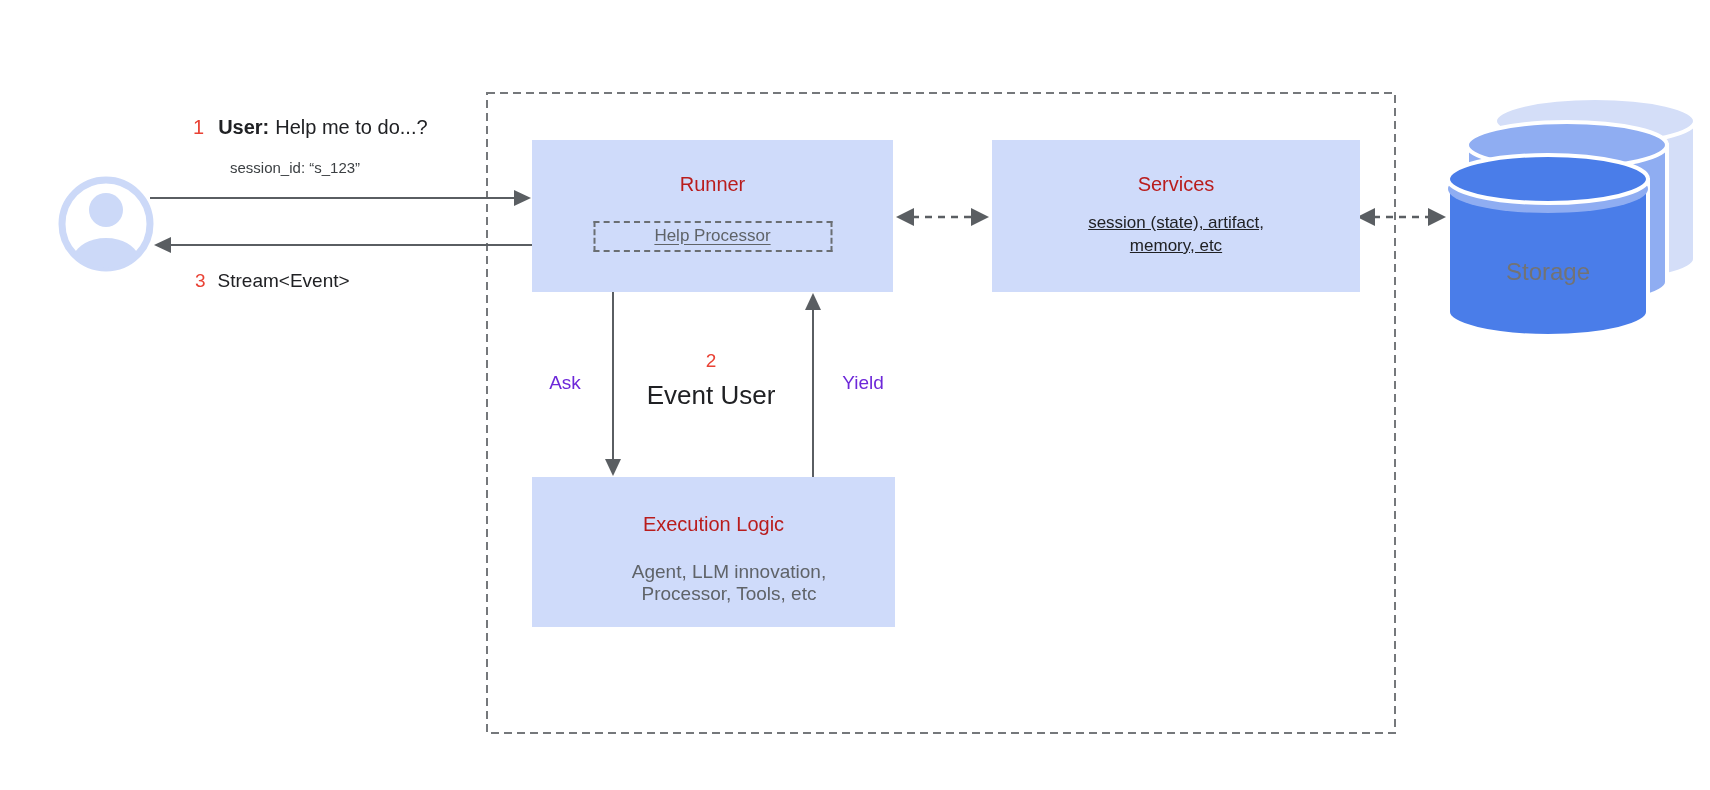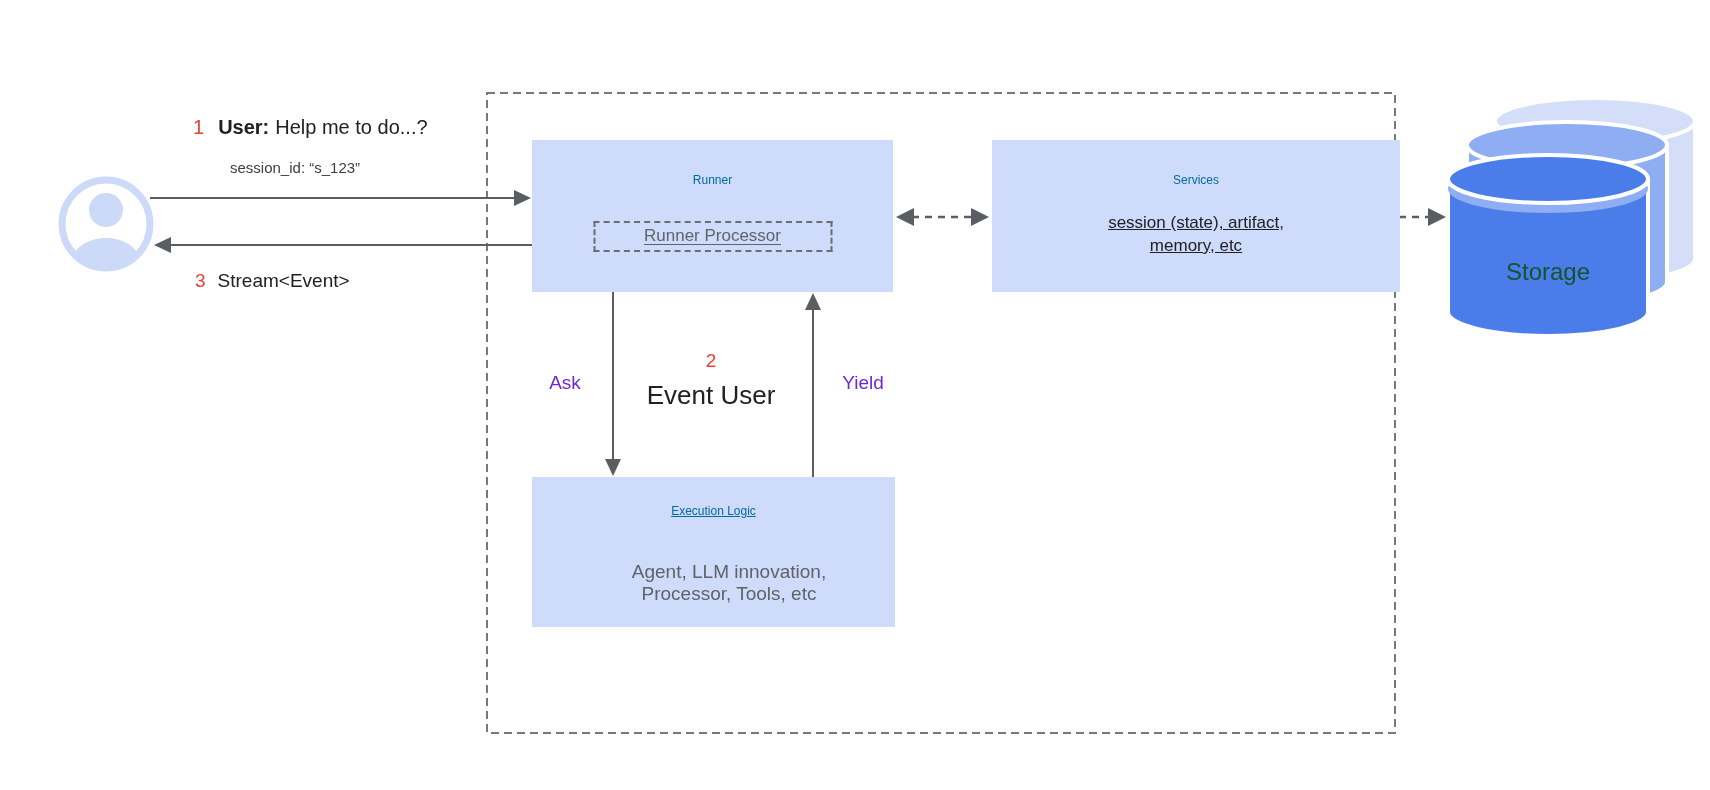--- a/index.html
+++ b/index.html
@@ -25,21 +25,21 @@
   .stream-line .step-num{margin-right:12px;}
 
   
   .box{
     position:absolute;
     background:#cfdbfa;
     text-align:center;
   }
   .box-title{
     position:absolute;left:0;right:0;
-    font-size:12px;color:#0369a1;
+    font-size:20px;color:#b91c1c;
   }
   .box-sub{
     position:absolute;left:0;right:0;
     font-size:17px;line-height:23px;color:#202124;
   }
   .box-sub-gray{
     position:absolute;left:0;right:0;
     font-size:19px;line-height:22px;color:#5f6368;
   }
   .processor{
@@ -63,21 +63,21 @@
     white-space:nowrap;
   }
 
   
   .centered{transform:translateX(-50%);text-align:center;}
   .loop-num{font-size:19px;color:#e94235;}
   .loop-title{font-size:26px;color:#202124;}
   .arrow-label{font-size:19px;color:#6d28d9;}
 
   .storage-label{
-    font-size:24px;color:#14532d;
+    font-size:24px;color:#737373;
   }
 </style>
 </head>
 <body>
 
 <div class="canvas">
 
   <svg class="layer" width="1710" height="790" viewBox="0 0 1710 790">
 
     <rect x="457" y="93" width="908" height="640" fill="none" stroke="#75787b" stroke-width="2" stroke-dasharray="8 5"></rect>
@@ -145,33 +145,33 @@
   </div>
 
   <div class="abs session-line" style="left:200px;top:159px;">session_id: “s_123”</div>
 
   <div class="abs stream-line" style="left:165px;top:270px;">
     <span class="step-num">3</span><span>Stream&lt;Event&gt;</span>
   </div>
 
   <div class="box" style="left:502px;top:140px;width:361px;height:152px;">
     <div class="box-title" style="top:33px;">Runner</div>
-    <div class="processor">Runner Processor</div>
+    <div class="processor">Help Processor</div>
   </div>
 
-  <div class="box" style="left:962px;top:140px;width:408px;height:152px;">
+  <div class="box" style="left:962px;top:140px;width:368px;height:152px;">
     <div class="box-title" style="top:33px;">Services</div>
     <div class="box-sub" style="top:71px;text-decoration:underline;">
       <div>session (state), artifact,</div>
       <div>memory, etc</div>
     </div>
   </div>
 
   <div class="box" style="left:502px;top:477px;width:363px;height:150px;">
-    <div class="box-title" style="top:27px;text-decoration:underline;">Execution Logic</div>
+    <div class="box-title" style="top:36px;">Execution Logic</div>
     <div class="box-sub-gray" style="top:84px;padding-left:31px;">
       <div>Agent, LLM innovation,</div>
       <div>Processor, Tools, etc</div>
     </div>
   </div>
 
   <div class="abs centered loop-num" style="left:681px;top:350px;">2</div>
   <div class="abs centered loop-title" style="left:681px;top:380px;">Event User</div>
   <div class="abs centered arrow-label" style="left:535px;top:372px;">Ask</div>
   <div class="abs centered arrow-label" style="left:833px;top:372px;">Yield</div>

